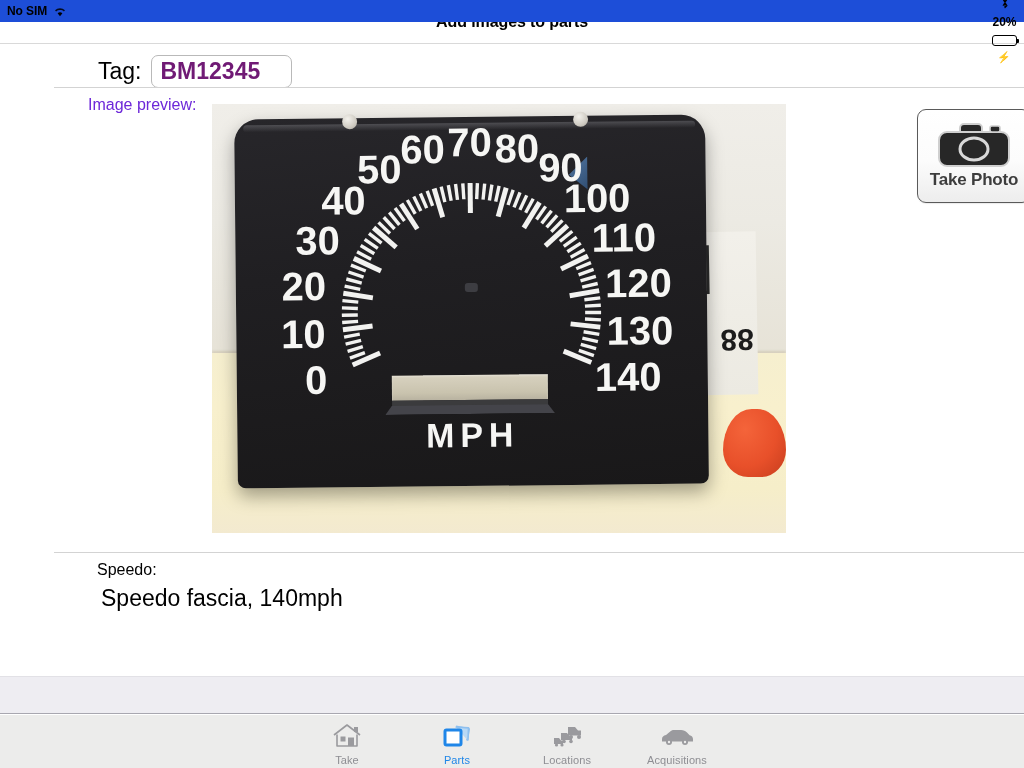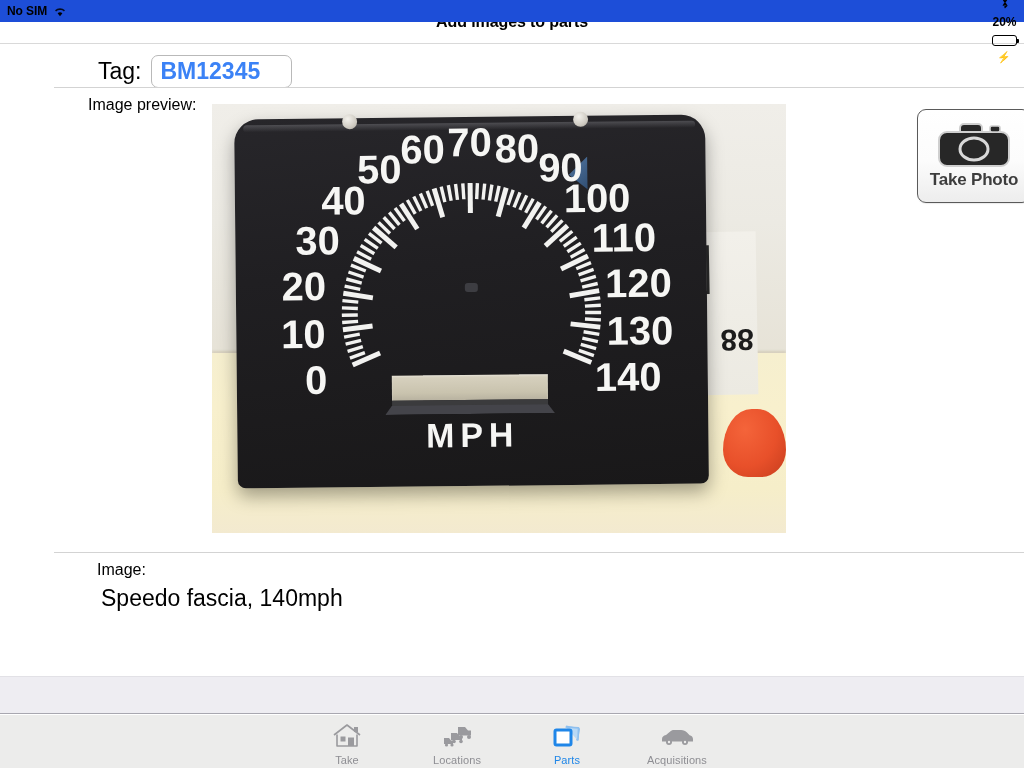--- a/index.html
+++ b/index.html
@@ -145,40 +145,40 @@
   .tag-input {
     margin-left: 10px;
     width: 141px;
     height: 33px;
     border: 1px solid #b9b9b9;
     border-radius: 7px;
     background: #fff;
     font-family: "Liberation Sans", sans-serif;
     font-size: 23px;
     font-weight: bold;
-    color: #3b82f6;
+    color: #701a75;
     padding: 0 8px;
     line-height: 31px;
   }
   .divider {
     position: absolute;
     left: 22px;
     width: 980px;
     height: 1px;
     background: #d3d3d3;
   }
   .divider.top { top: 43px; }
   .divider.notes { top: 508px; }
 
   .preview-label {
     position: absolute;
     top: 52px;
     left: 56px;
     font-size: 16px;
-    color: #000000;
+    color: #6d28d9;
   }
 
   
   .photo {
     position: absolute;
     top: 60px;
     left: 180px;
     width: 574px;
     height: 429px;
     overflow: hidden;
@@ -625,40 +625,51 @@
           <path d="M22 9V5a4 4 0 0 1 4-4h14a4 4 0 0 1 4 4v4z" fill="#272727" stroke="#cfcfcf" stroke-width="2"></path>
           <rect x="52" y="3" width="10" height="6" rx="2" fill="#272727" stroke="#cfcfcf" stroke-width="1.6"></rect>
           <ellipse cx="36" cy="26" rx="14" ry="11" fill="#272727" stroke="#d8d8d8" stroke-width="3"></ellipse>
         </svg>
       </span>
       <span class="btn-label">Take Photo</span>
     </div>
 
     <div class="divider notes"></div>
 
-    <div class="notes-label">Image:</div>
+    <div class="notes-label">Speedo:</div>
     <input class="notes-value" type="text" value="Speedo fascia, 140mph" style="">
 
   </div>
 
   <div class="bottom-panel"></div>
 
   <div class="tab-bar">
 
     <div class="tab">
       <span class="tab-icon">
         <svg class="icon-svg" width="30" height="26" viewBox="0 0 30 26">
           <path d="M2 12 15 2l13 10" fill="none" stroke="#9a9a9e" stroke-width="1.6" stroke-linejoin="round"></path>
           <path d="M5 11.5V23h20V11.5" fill="none" stroke="#9a9a9e" stroke-width="1.6" stroke-linejoin="round"></path>
           <rect x="22" y="4" width="4" height="5" fill="#9a9a9e"></rect>
           <rect x="8.5" y="13.5" width="5" height="5" fill="#9a9a9e"></rect>
           <rect x="16" y="14.5" width="6" height="8.5" fill="#9a9a9e"></rect>
         </svg>
       </span>
       <span class="tab-label" style="color: rgb(142, 142, 147);">Take</span>
+    </div>
+
+    <div class="tab active">
+      <span class="tab-icon">
+        <svg class="icon-svg" width="30" height="26" viewBox="0 0 30 26">
+          <path d="M14 3.5 27 6l-2 11.5" fill="none" stroke="#8fc0ef" stroke-width="2" stroke-linejoin="round"></path>
+          <path d="M14.5 3.2 27.2 5.8l-2.4 12.4" fill="#b9d9f5" stroke="#8fc0ef" stroke-width="1.6" stroke-linejoin="round" transform="rotate(-8 20 10)"></path>
+          <rect x="3" y="7" width="16" height="15" rx="1.5" fill="#ffffff" stroke="#1f86e8" stroke-width="3"></rect>
+        </svg>
+      </span>
+      <span class="tab-label" style="color: rgb(31, 134, 232);">Parts</span>
     </div>
 
     <div class="tab">
       <span class="tab-icon">
         <svg class="icon-svg" width="32" height="26" viewBox="0 0 32 26">
           <g fill="#9a9a9e">
             <path d="M17 4h7l3 3.5h3v5H17z"></path>
             <circle cx="20" cy="14" r="2"></circle>
               <circle cx="28" cy="14" r="2"></circle>
             <path d="M10 10h6l2.5 3h2.5v4H10z"></path>
@@ -666,31 +677,20 @@
               <circle cx="20" cy="18.5" r="1.8"></circle>
             <path d="M3 15h5l2 2.5h2v3.5H3z"></path>
             <circle cx="5.5" cy="22" r="1.6"></circle>
               <circle cx="11" cy="22" r="1.6"></circle>
           </g>
         </svg>
       </span>
       <span class="tab-label" style="color: rgb(142, 142, 147);">Locations</span>
     </div>
 
-    <div class="tab active">
-      <span class="tab-icon">
-        <svg class="icon-svg" width="30" height="26" viewBox="0 0 30 26">
-          <path d="M14 3.5 27 6l-2 11.5" fill="none" stroke="#8fc0ef" stroke-width="2" stroke-linejoin="round"></path>
-          <path d="M14.5 3.2 27.2 5.8l-2.4 12.4" fill="#b9d9f5" stroke="#8fc0ef" stroke-width="1.6" stroke-linejoin="round" transform="rotate(-8 20 10)"></path>
-          <rect x="3" y="7" width="16" height="15" rx="1.5" fill="#ffffff" stroke="#1f86e8" stroke-width="3"></rect>
-        </svg>
-      </span>
-      <span class="tab-label" style="color: rgb(31, 134, 232);">Parts</span>
-    </div>
-
     <div class="tab">
       <span class="tab-icon">
         <svg class="icon-svg" width="34" height="26" viewBox="0 0 34 26">
           <path d="M2 16c0-2 1.5-3.5 4-4l4.5-3.8c1-.9 2.2-1.2 3.5-1.2h7c2.5 0 4.5 1 6 2.6l2.6 2.6c2 .4 3.4 1.8 3.4 3.8v2.5H2z" fill="#9a9a9e"></path>
           <circle cx="9" cy="19" r="3" fill="#9a9a9e"></circle>
           <circle cx="25" cy="19" r="3" fill="#9a9a9e"></circle>
           <circle cx="9" cy="19" r="1.2" fill="#ececeb"></circle>
           <circle cx="25" cy="19" r="1.2" fill="#ececeb"></circle>
         </svg>
       </span>

